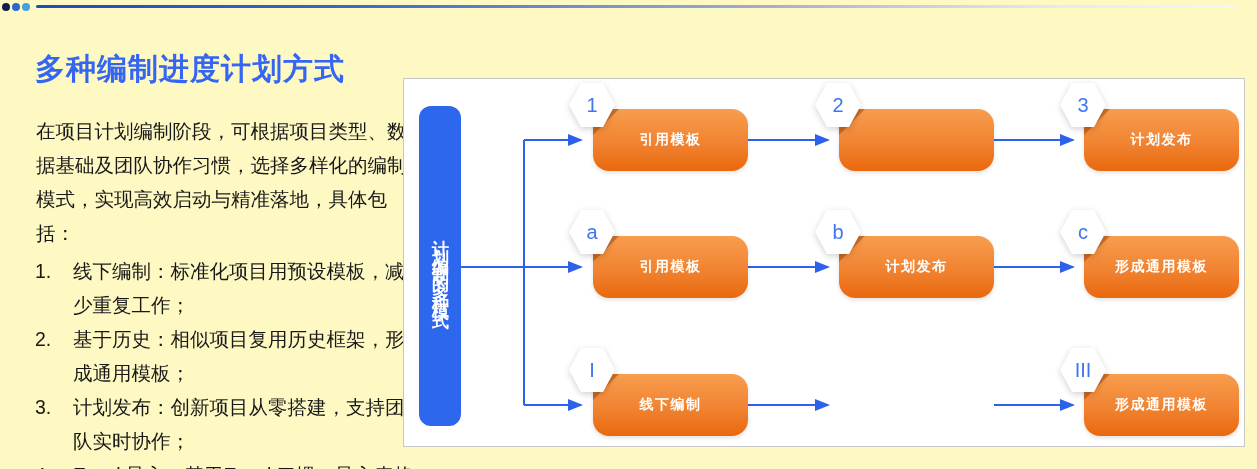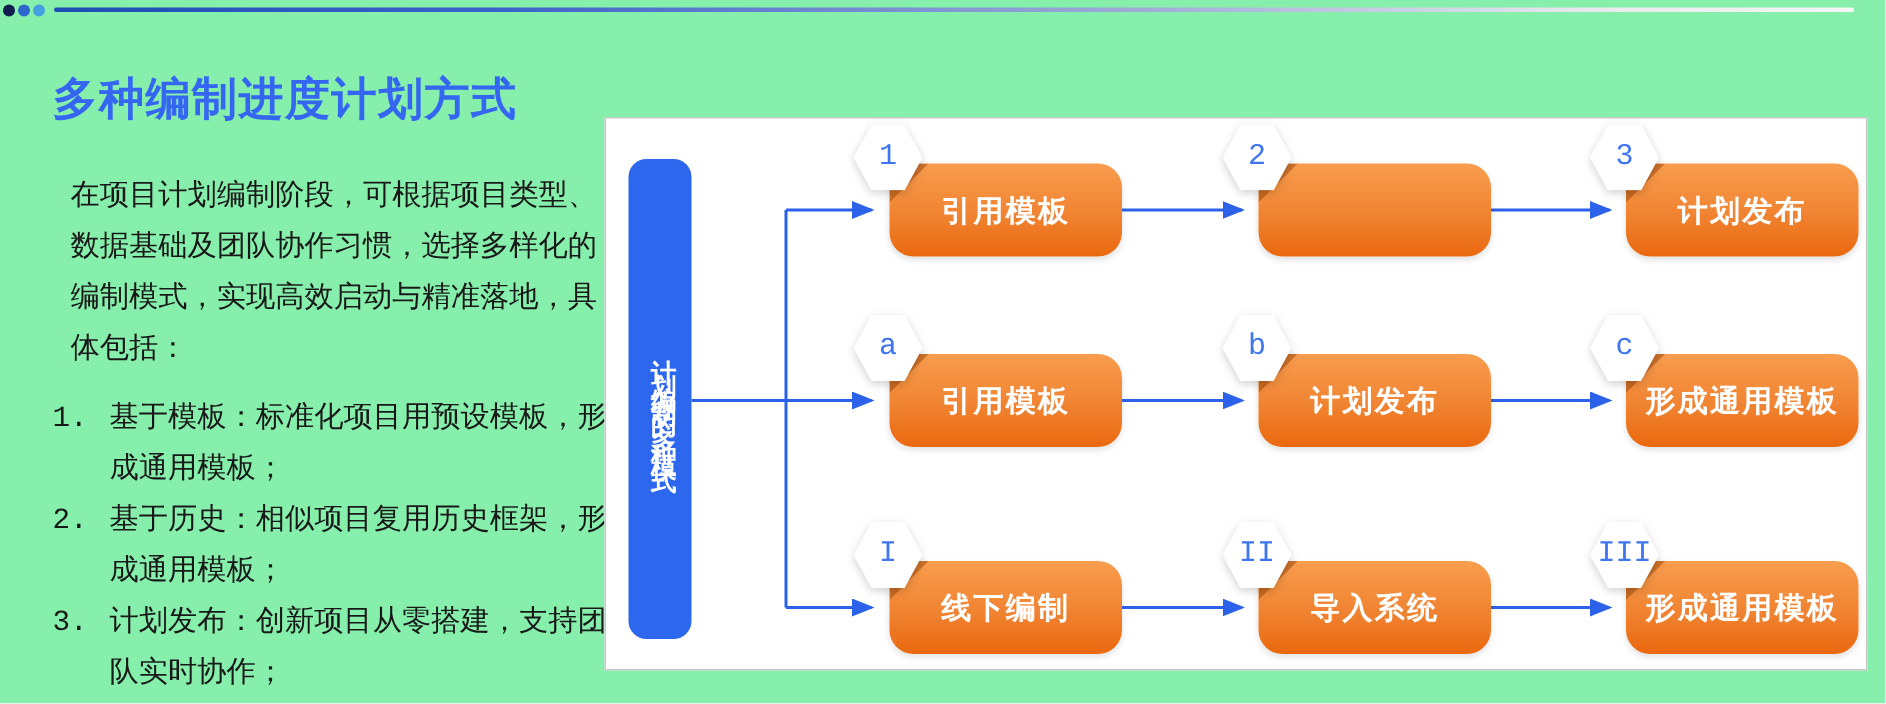--- a/index.html
+++ b/index.html
@@ -1,36 +1,36 @@
 <!DOCTYPE html>
 <html><head>
 <meta charset="utf-8">
 <style>
   html,body{margin:0;padding:0;background:#fff;}
   .page{
-    position:relative;width:1257px;height:469px;background:#86efac;overflow:hidden;
-    font-family:Liberation Mono, monospace;
+    position:relative;width:1257px;height:469px;background:#fef9c3;overflow:hidden;
+    font-family:Liberation Sans, sans-serif;
   }
   
   .topbar{position:absolute;left:0;top:0;width:100%;height:14px;}
   .dot{position:absolute;top:3px;width:8px;height:8px;border-radius:50%;}
   .dot1{left:2px;background:#131c4f;}
   .dot2{left:12px;background:#2f66cc;}
   .dot3{left:22px;background:#44a0de;}
   .topline{
     position:absolute;left:36px;top:5px;width:1200px;height:3px;border-radius:2px;
     background:linear-gradient(90deg,#1c4db5 0%,#3c63c9 25%,#9fabd6 60%,#e8e9ee 85%,#f6f6f6 100%);
   }
   
   .left{position:absolute;left:35px;top:50px;width:382px;color:#181818;}
   .left h1{
     margin:0 0 26px 0;font-size:30px;line-height:38px;font-weight:bold;color:#3566f2;
     letter-spacing:1px;
   }
-  .intro{margin:12px;font-size:19.5px;line-height:34px;}
+  .intro{margin:1px;font-size:19.5px;line-height:34px;}
   .olist{margin-top:4px;font-size:19.5px;line-height:34px;}
   .li{display:flex;align-items:flex-start;}
   .li .num{width:38px;flex:0 0 38px;}
   .li .txt{flex:1;}
   
   .flow{
     position:absolute;left:403px;top:78px;width:842px;height:369px;
     border:1px solid #c7c7c7;background:#fff;box-sizing:border-box;
   }
   .connectors{position:absolute;left:0;top:0;}
@@ -46,21 +46,21 @@
     position:absolute;width:155px;height:62px;border-radius:10px 16px 16px 16px;
     background:linear-gradient(180deg,#f89d4e 0%,#f08331 55%,#ea680e 100%);
     display:flex;align-items:center;justify-content:center;
     box-shadow:0 2px 4px rgba(0,0,0,0.12);
   }
   .node::before{ 
     content:"";position:absolute;left:0;top:0;width:26px;height:26px;
     background:rgba(150,64,4,0.45);
     clip-path:polygon(0 0,100% 0,0 100%);
   }
-  .nlabel{color:#fff;font-weight:bold;font-size:20px;letter-spacing:1.5px;position:relative;}
+  .nlabel{color:#fff;font-weight:bold;font-size:14px;letter-spacing:1.5px;position:relative;}
   .badge-wrap{
     position:absolute;left:-24px;top:-26px;width:46px;height:44px;
     filter:drop-shadow(0 2px 3px rgba(0,0,0,0.18));z-index:2;
   }
   .hex{
     width:100%;height:100%;background:#fff;
     clip-path:polygon(0 50%,26% 0,74% 0,100% 50%,74% 100%,26% 100%);
     display:flex;align-items:center;justify-content:center;
     color:#3f76f0;font-size:20px;line-height:1;
   }
@@ -78,21 +78,21 @@
     <span class="dot dot3"></span>
     <span class="topline"></span>
   </header>
 
   <section class="left">
     <h1>多种编制进度计划方式</h1>
     <p class="intro">在项目计划编制阶段，可根据项目类型、数据基础及团队协作习惯，选择多样化的编制模式，实现高效启动与精准落地，具体包括：</p>
     <div class="olist">
       <div class="li">
         <span class="num">1.</span>
-        <span class="txt">基于模板：标准化项目用预设模板，形成通用模板；</span>
+        <span class="txt">线下编制：标准化项目用预设模板，减少重复工作；</span>
       </div>
       <div class="li">
         <span class="num">2.</span>
         <span class="txt">基于历史：相似项目复用历史框架，形成通用模板；</span>
       </div>
       <div class="li">
         <span class="num">3.</span>
         <span class="txt">计划发布：创新项目从零搭建，支持团队实时协作；</span>
       </div>
       <div class="li">
@@ -164,26 +164,20 @@
       </span>
       <span class="nlabel">形成通用模板</span>
     </div>
 
     <div class="node r2 c0">
       <span class="badge-wrap">
         <span class="hex">I</span>
       </span>
       <span class="nlabel">线下编制</span>
     </div>
-    <div class="node r2 c1">
-      <span class="badge-wrap">
-        <span class="hex">II</span>
-      </span>
-      <span class="nlabel">导入系统</span>
-    </div>
     <div class="node r2 c2">
       <span class="badge-wrap">
         <span class="hex">III</span>
       </span>
       <span class="nlabel">形成通用模板</span>
     </div>
 
   </section>
 </div>
 

